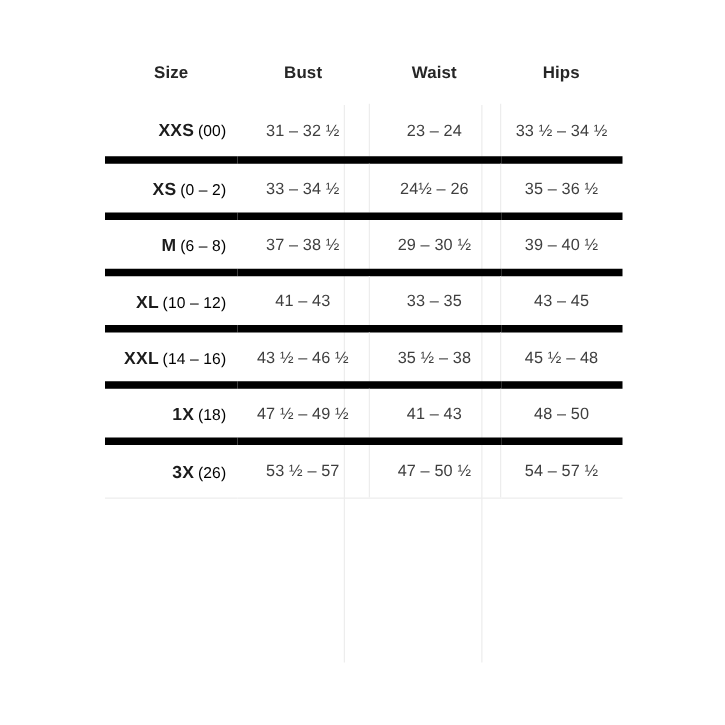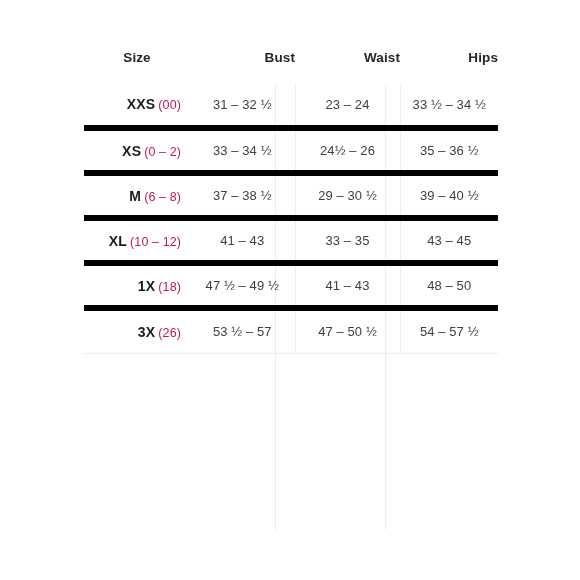--- a/index.html
+++ b/index.html
@@ -37,21 +37,21 @@
   .col-bust  { width: 105px; }
   .col-waist { width: 105px; }
   .col-hips  { width: 98px; }
 
   
   thead th {
     font-size: 13.5px;
     font-weight: 700;
     color: #262626;
     padding: 0 0 18px 0;
-    text-align: right;
+    text-align: center;
     letter-spacing: 0.1px;
     border: none;
   }
   thead th.h-size  { text-align: center; padding-left: 0; }
 
   
   tbody td {
     height: 45px;
     font-size: 13px;
     color: #3f3f3f;
@@ -75,21 +75,21 @@
     padding-right: 9px;
   }
   .size-abbr {
     font-weight: 700;
     color: #1c1c1c;
     font-size: 14px;
     letter-spacing: 0.2px;
   }
   .size-num {
     font-weight: 400;
-    color: #be185d;
+    color: #000000;
     font-size: 12.5px;
     margin-left: 3px;
   }
 
   
   .vrule {
     position: absolute;
     top: 84px;
     width: 1px;
     background: #ededed;
@@ -140,20 +140,26 @@
           <td class="sep-left">29 – 30 ½</td>
           <td class="sep-left">39 – 40 ½</td>
         </tr>
         <tr>
           <td class="size-cell"><span class="size-abbr">XL</span><span class="size-num">(10 – 12)</span></td>
           <td>41 – 43</td>
           <td class="sep-left">33 – 35</td>
           <td class="sep-left">43 – 45</td>
         </tr>
         <tr>
+          <td class="size-cell"><span class="size-abbr">XXL</span><span class="size-num">(14 – 16)</span></td>
+          <td>43 ½ – 46 ½</td>
+          <td class="sep-left">35 ½ – 38</td>
+          <td class="sep-left">45 ½ – 48</td>
+        </tr>
+        <tr>
           <td class="size-cell"><span class="size-abbr">1X</span><span class="size-num">(18)</span></td>
           <td>47 ½ – 49 ½</td>
           <td class="sep-left">41  – 43</td>
           <td class="sep-left">48 – 50</td>
         </tr>
         <tr>
           <td class="size-cell"><span class="size-abbr">3X</span><span class="size-num">(26)</span></td>
           <td>53 ½ – 57</td>
           <td class="sep-left">47 – 50 ½</td>
           <td class="sep-left">54 – 57 ½</td>

